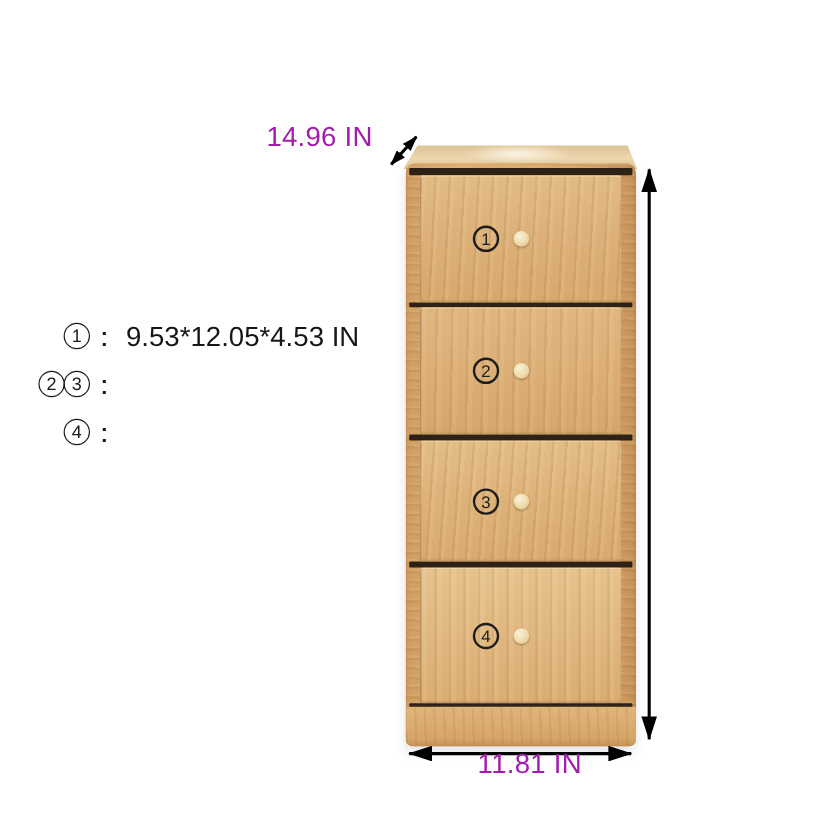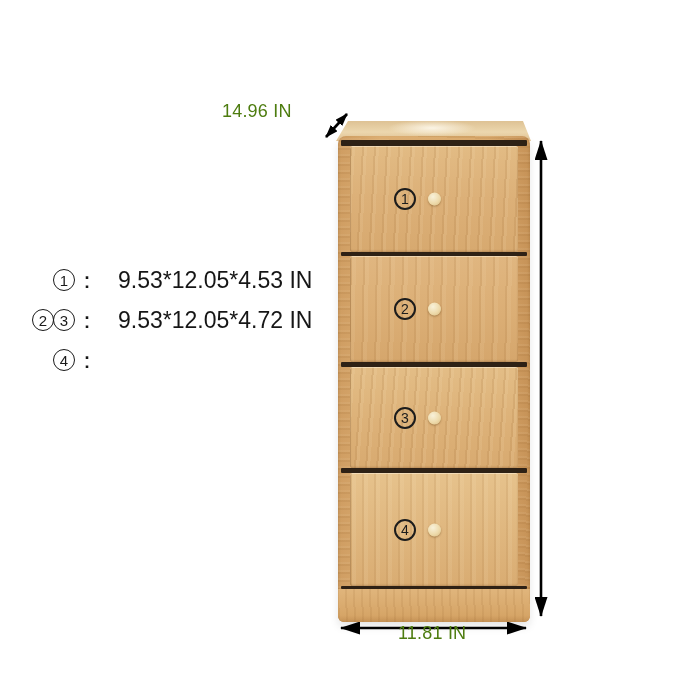--- a/index.html
+++ b/index.html
@@ -1,36 +1,36 @@
 <!DOCTYPE html>
 <html><head>
 <meta charset="utf-8">
 <style>
   html,body{margin:0;padding:0;background:#ffffff;}
   .canvas{
     position:relative;width:700px;height:700px;background:#ffffff;overflow:hidden;
     font-family:"Liberation Sans", sans-serif;color:#161616;
   }
   
-  .dim-label{position:absolute;font-size:18px;letter-spacing:0.2px;color:#4d7c0f;white-space:nowrap;}
+  .dim-label{position:absolute;font-size:23px;letter-spacing:0.2px;color:#a21caf;white-space:nowrap;}
   .depth-label{left:222px;top:101px;}
   .height-label{left:556px;top:355px;}
   .width-label{left:398px;top:623px;}
 
   
   .spec-block{position:absolute;left:28px;top:260px;}
   .spec-row{display:flex;align-items:center;height:40px;font-size:23px;}
   .badge-col{width:47px;display:flex;justify-content:flex-end;align-items:center;}
   .circ{
     box-sizing:border-box;width:22px;height:22px;border:1.7px solid #1a1a1a;border-radius:50%;
     display:flex;align-items:center;justify-content:center;
     font-size:15px;line-height:1;margin-left:-1px;background:transparent;color:#1a1a1a;
   }
   .spec-colon{font-size:23px;width:24px;text-align:center;}
-  .spec-value{margin-left:19px;white-space:nowrap;}
+  .spec-value{margin-left:6px;white-space:nowrap;}
 
   
   .cab-top{
     position:absolute;left:336px;top:121px;width:195px;height:20px;
     clip-path:polygon(12px 0,187px 0,195px 100%,0 100%);
     background:
       radial-gradient(ellipse 55px 10px at 96px 7px, rgba(252,246,232,0.95), rgba(252,246,232,0) 80%),
       linear-gradient(180deg,#dec294 0%,#ecd7ae 55%,#e4c globalization 100%);
     background:
       radial-gradient(ellipse 55px 10px at 96px 7px, rgba(252,246,232,0.95), rgba(252,246,232,0) 80%),
@@ -98,21 +98,20 @@
       </span>
       <span class="spec-colon">：</span>
       <span class="spec-value">9.53*12.05*4.53 IN</span>
     </div>
     <div class="spec-row">
       <span class="badge-col">
         <span class="circ">2</span>
         <span class="circ">3</span>
       </span>
       <span class="spec-colon">：</span>
-      <span class="spec-value">9.53*12.05*4.72 IN</span>
     </div>
     <div class="spec-row">
       <span class="badge-col">
         <span class="circ">4</span>
       </span>
       <span class="spec-colon">：</span>
     </div>
   </div>
 
   <div class="cab-top"></div>

